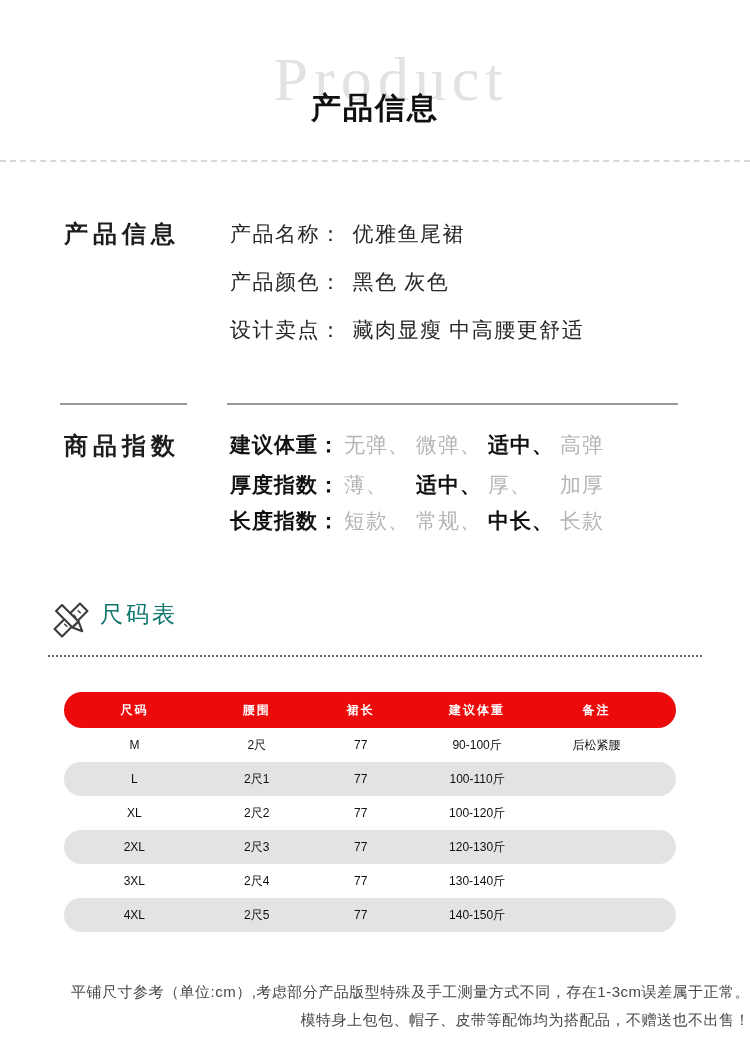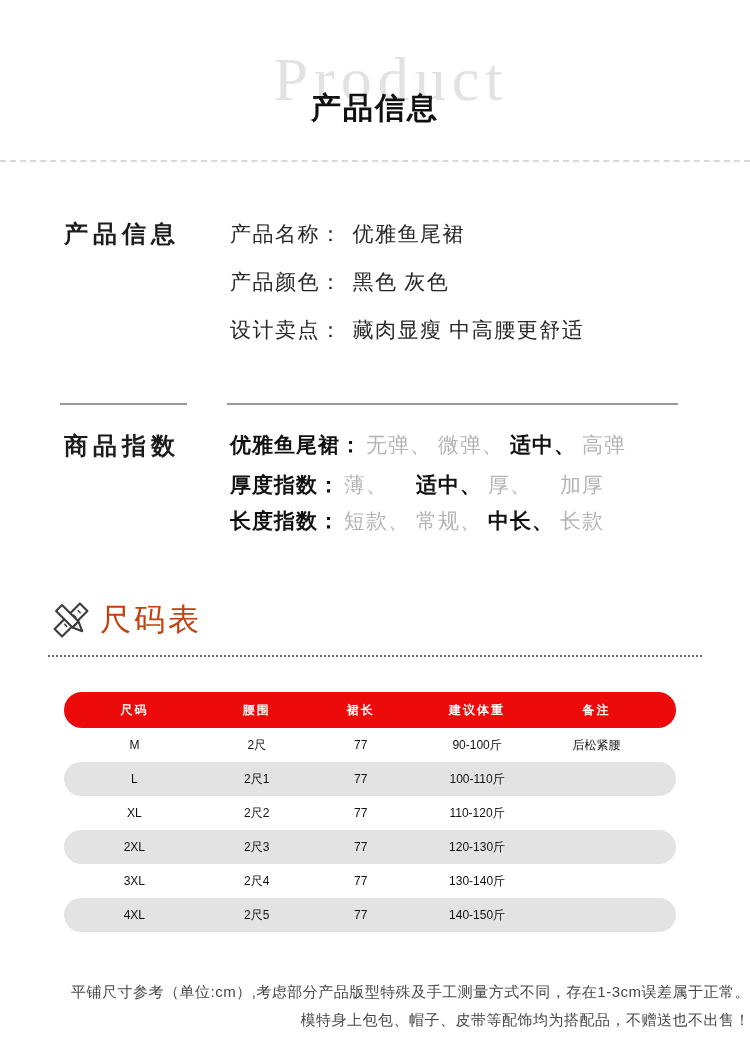--- a/index.html
+++ b/index.html
@@ -56,21 +56,21 @@
   }
   #idx-row-0 { top:431px; } #idx-row-1 { top:471px; } #idx-row-2 { top:507px; }
   .idx-label { font-weight:bold; color:#111; display:inline-block; margin-right:4px; }
   .opt { display:inline-block; width:72px; text-align:left; color:#b4b4b4; }
   .opt.sel { color:#111; font-weight:bold; }
 
   
   .size-icon { position:absolute; left:52px; top:601px; width:38px; height:38px; }
   .size-title {
     position:absolute; left:100px; top:599px;
-    font-size:31px; color:#c2410c; letter-spacing:3px;
+    font-size:23px; color:#0f766e; letter-spacing:3px;
   }
   .divider-dotted {
     position:absolute; top:655px; left:48px; width:654px; height:0;
     border-top:2px dotted #686868;
   }
 
   
   .size-table { position:absolute; left:64px; top:692px; width:612px; }
   .trow {
     display:grid; grid-template-columns:23% 17% 17% 21% 18%;
@@ -107,21 +107,21 @@
 <div class="info-row" id="info-row-2">
   <span class="lab">设计卖点：</span><span class="val">藏肉显瘦 中高腰更舒适</span>
 </div>
 
 <div class="rule rule-left"></div>
 <div class="rule rule-right"></div>
 
 <div class="side-label" id="label-index">商品指数</div>
 
 <div class="idx-row" id="idx-row-0">
-  <span class="idx-label">优雅鱼尾裙：</span><span class="opt">无弹、</span><span class="opt">微弹、</span><span class="opt sel">适中、</span><span class="opt">高弹</span>
+  <span class="idx-label">建议体重：</span><span class="opt">无弹、</span><span class="opt">微弹、</span><span class="opt sel">适中、</span><span class="opt">高弹</span>
 </div>
 <div class="idx-row" id="idx-row-1">
   <span class="idx-label">厚度指数：</span><span class="opt">薄、</span><span class="opt sel">适中、</span><span class="opt">厚、</span><span class="opt">加厚</span>
 </div>
 <div class="idx-row" id="idx-row-2">
   <span class="idx-label">长度指数：</span><span class="opt">短款、</span><span class="opt">常规、</span><span class="opt sel">中长、</span><span class="opt">长款</span>
 </div>
 
 <svg class="size-icon" viewBox="0 0 36 36">
   <g fill="#ffffff" stroke="#3c3c3c" stroke-width="2" stroke-linejoin="round">
@@ -158,21 +158,21 @@
       <span>L</span>
         <span>2尺1</span>
         <span>77</span>
         <span>100-110斤</span>
         <span></span>
     </div>
     <div class="trow">
       <span>XL</span>
         <span>2尺2</span>
         <span>77</span>
-        <span>110-120斤</span>
+        <span>100-120斤</span>
         <span></span>
     </div>
     <div class="trow">
       <span>2XL</span>
         <span>2尺3</span>
         <span>77</span>
         <span>120-130斤</span>
         <span></span>
     </div>
     <div class="trow">

